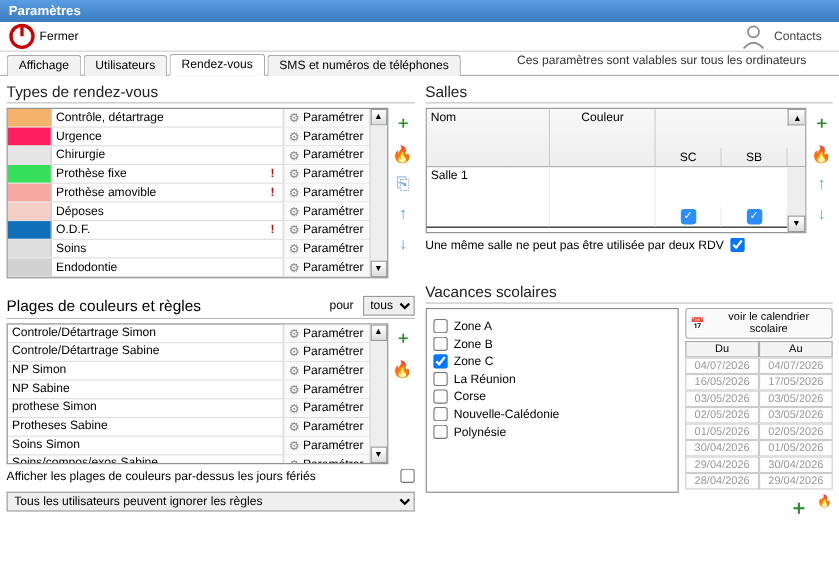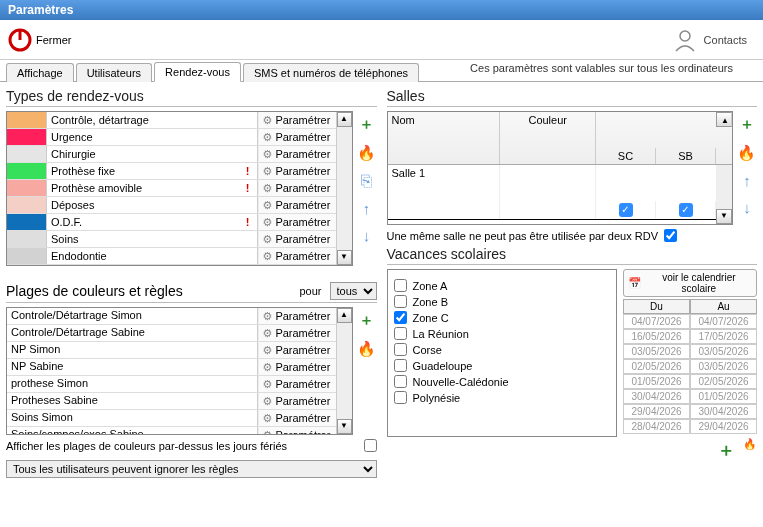--- a/index.html
+++ b/index.html
@@ -1,18 +1,18 @@
 <!DOCTYPE html>
 <html><head>
 <meta charset="utf-8">
 <style>
   * { box-sizing: border-box; margin: 0; padding: 0; font-family: Tahoma, Arial, sans-serif; font-size: 11px; }
   body { background: #fff; width: 763px; height: 527px; overflow: hidden; }
   .titlebar { background: linear-gradient(#5a9de4, #3a7bc0); color: #fff; font-weight: bold; padding: 3px 8px; font-size: 12px; }
-  .toolbar { display: flex; align-items: center; padding: 4px 8px; border-bottom: 1px solid #ccc; height: 40px; }
+  .toolbar { display: flex; align-items: center; padding: 4px 8px; border-bottom: 1px solid #ccc; height: 27px; }
   .close-btn { display: flex; align-items: center; gap: 4px; cursor: pointer; }
   .spacer { flex: 1; }
   .tool-right { display: flex; align-items: center; gap: 6px; padding: 0 8px; cursor: pointer; }
   .tool-right .label { color: #444; }
   .tabs-row { display: flex; align-items: flex-end; border-bottom: 1px solid #aaa; padding-left: 6px; position: relative; height: 22px; }
   .tab { padding: 3px 10px; border: 1px solid #aaa; border-bottom: none; margin-right: 2px; background: #f2f2f2; border-radius: 3px 3px 0 0; font-size: 11px; cursor: pointer; position: relative; top: 1px; }
   .tab.active { background: #fff; top: 1px; border-bottom: 1px solid #fff; }
   .subtitle { position: absolute; right: 30px; top: 2px; font-size: 11px; color: #333; }
   .content { display: flex; padding: 4px 6px; gap: 10px; }
   .col { flex: 1; display: flex; flex-direction: column; }
@@ -308,21 +308,21 @@
         <span class="flame">🔥</span>
         <span class="arrow">↑</span>
         <span class="arrow">↓</span>
       </div>
     </div>
     <div class="salles-note">
       <span>Une même salle ne peut pas être utilisée par deux RDV</span>
       <input type="checkbox" checked="" style="">
     </div>
 
-    <div style="display:flex;align-items:flex-start;gap:6px;margin-top:2px;">
+    <div style="display:flex;align-items:flex-start;gap:6px;margin-top:26px;">
       <div style="flex:1;">
         <div class="section-title">Vacances scolaires</div>
       </div>
     </div>
     <div class="vac-wrap">
       <div class="vac-list" id="zones-body">
           <div class="vac-item">
             <input type="checkbox" style="">
             <span>Zone A</span>
           </div>
@@ -334,24 +334,20 @@
             <input type="checkbox" checked="" style="">
             <span>Zone C</span>
           </div>
           <div class="vac-item">
             <input type="checkbox" style="">
             <span>La Réunion</span>
           </div>
           <div class="vac-item">
             <input type="checkbox" style="">
             <span>Corse</span>
-          </div>
-          <div class="vac-item">
-            <input type="checkbox" style="">
-            <span>Guadeloupe</span>
           </div>
           <div class="vac-item">
             <input type="checkbox" style="">
             <span>Nouvelle-Calédonie</span>
           </div>
           <div class="vac-item">
             <input type="checkbox" style="">
             <span>Polynésie</span>
           </div>
         </div>

